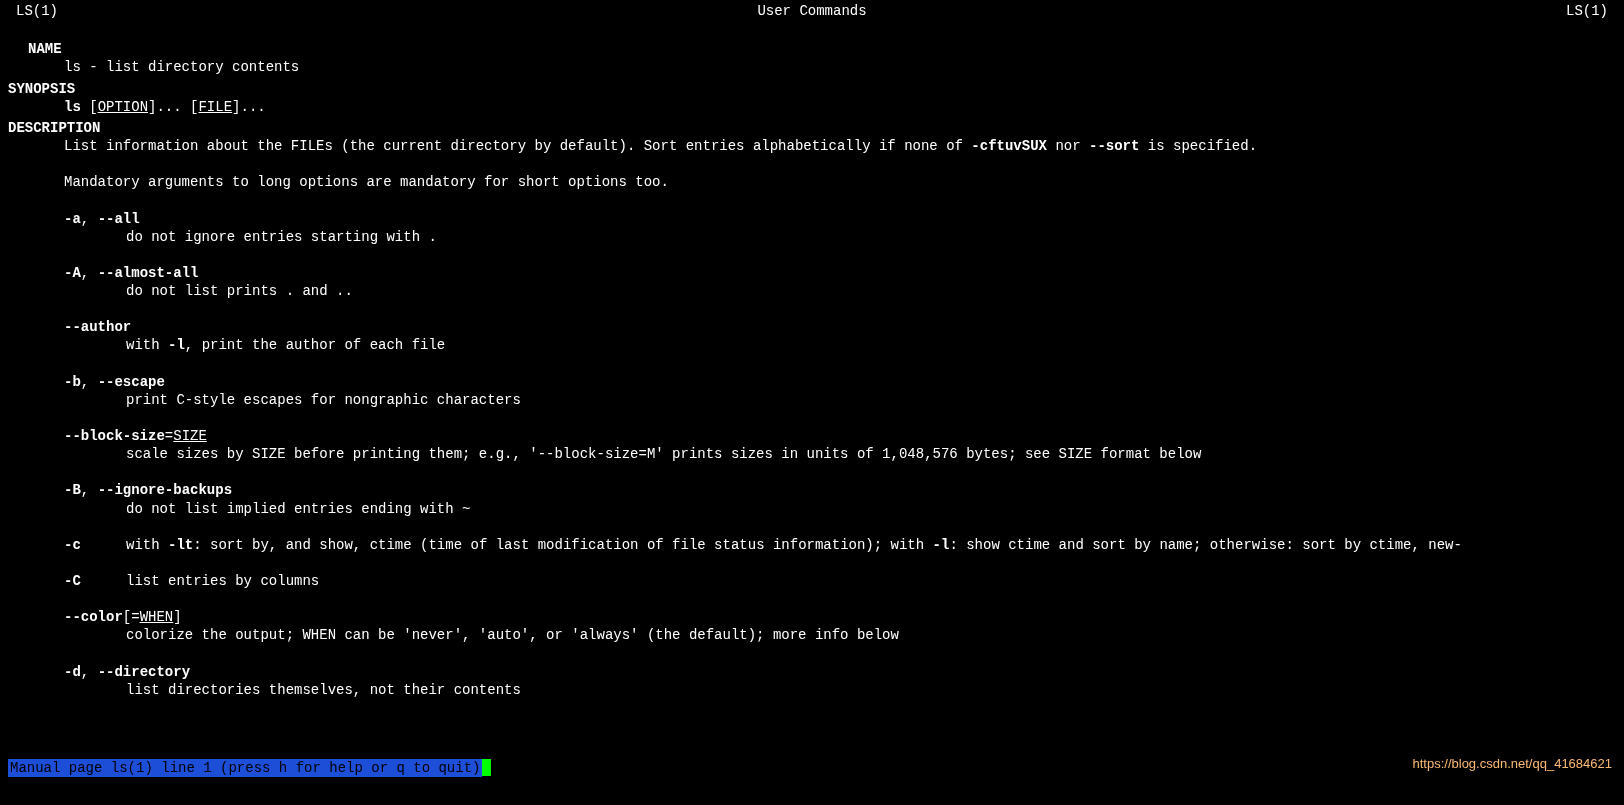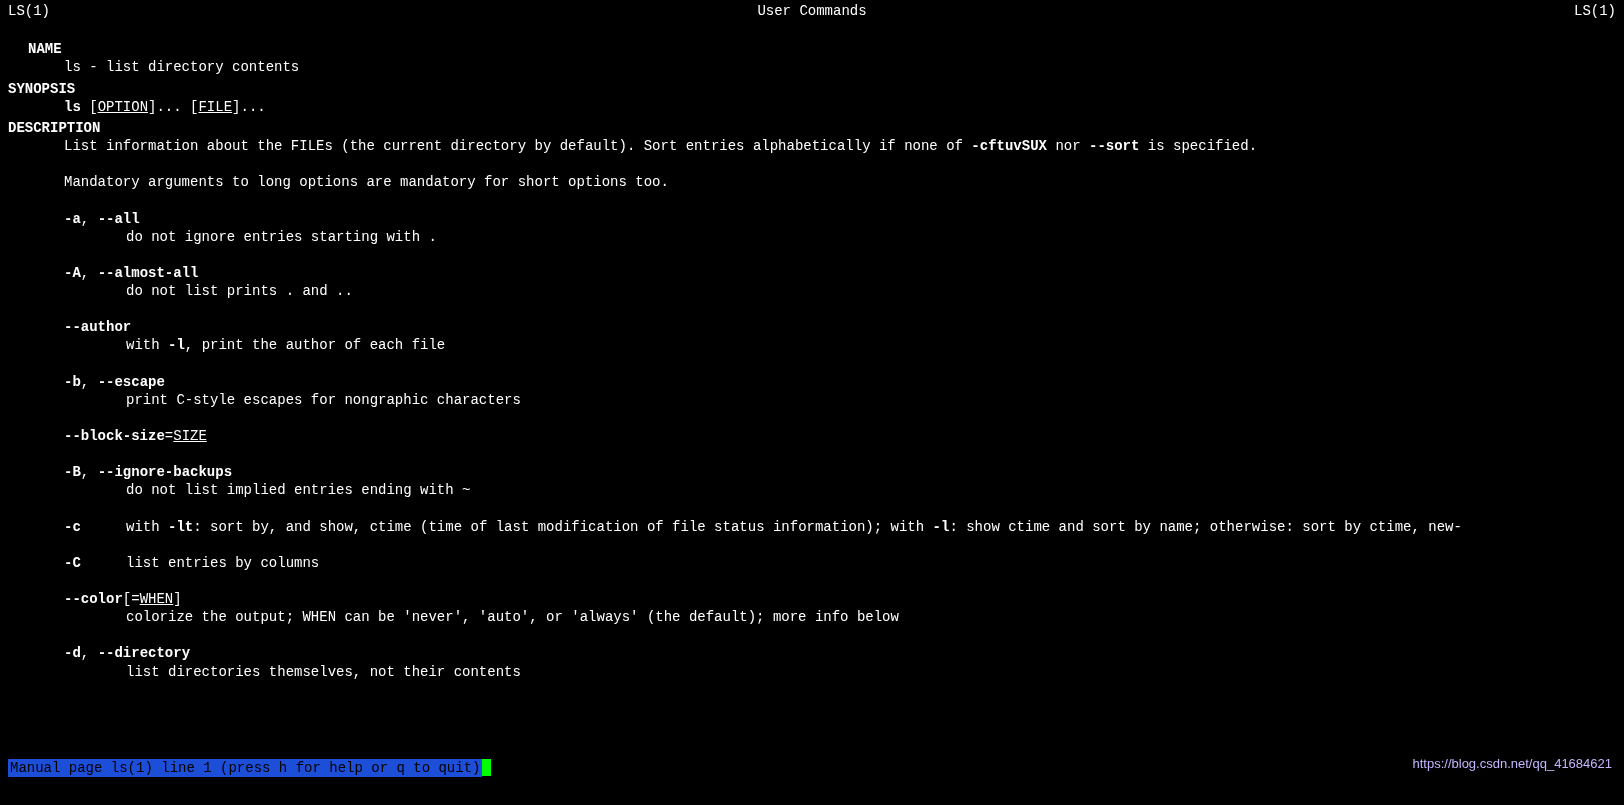--- a/index.html
+++ b/index.html
@@ -10,21 +10,21 @@
     font-size: 14px;
     line-height: 1.3;
     width: 1624px;
     height: 805px;
     overflow: hidden;
     position: relative;
   }
   .header-row {
     display: flex;
     justify-content: space-between;
-    padding: 2px 8px;
+    padding: 2px 16px;
   }
   .content {
     padding: 0 8px;
   }
   .section-header {
     font-weight: bold;
     margin-top: 3px;
   }
   .first-section { margin-top: 18px; margin-left: 20px; }
   .indent-1 { padding-left: 56px; }
@@ -47,21 +47,21 @@
   .cursor {
     background: #00ff00;
     width: 9px;
     height: 17px;
     display: inline-block;
   }
   .watermark {
     position: absolute;
     bottom: 32px;
     right: 12px;
-    color: #c4b5fd;
+    color: #fdba74;
     font-size: 13px;
     font-family: Arial, sans-serif;
   }
   .opt-line { padding-left: 56px; }
   .twocol .label { display: inline-block; width: 62px; vertical-align: top; }
   .twocol .desc { display: inline; }
 </style>
 </head>
 <body>
 
@@ -99,20 +99,21 @@
   <div class="blank-line"></div>
   <div class="indent-1"><span class="bold">--author</span></div>
   <div class="indent-2"><span>with </span><span class="bold">-l</span><span>, print the author of each file</span></div>
 
   <div class="blank-line"></div>
   <div class="indent-1"><span class="bold">-b</span><span>, </span><span class="bold">--escape</span></div>
   <div class="indent-2">print C-style escapes for nongraphic characters</div>
 
   <div class="blank-line"></div>
   <div class="indent-1"><span class="bold">--block-size</span><span>=</span><span class="underline">SIZE</span></div>
+  <div class="indent-2">scale sizes by SIZE before printing them; e.g., '--block-size=M' prints sizes in units of 1,048,576 bytes; see SIZE format below</div>
 
   <div class="blank-line"></div>
   <div class="indent-1"><span class="bold">-B</span><span>, </span><span class="bold">--ignore-backups</span></div>
   <div class="indent-2">do not list implied entries ending with ~</div>
 
   <div class="blank-line"></div>
   <div class="opt-line twocol">
     <span class="label"><span class="bold">-c</span></span><span class="desc"><span>with  </span><span class="bold">-lt</span><span>: sort by, and show, ctime (time of last modification of file status information); with </span><span class="bold">-l</span><span>: show ctime and sort by name; otherwise: sort by ctime, new-</span></span>
   </div>
 

